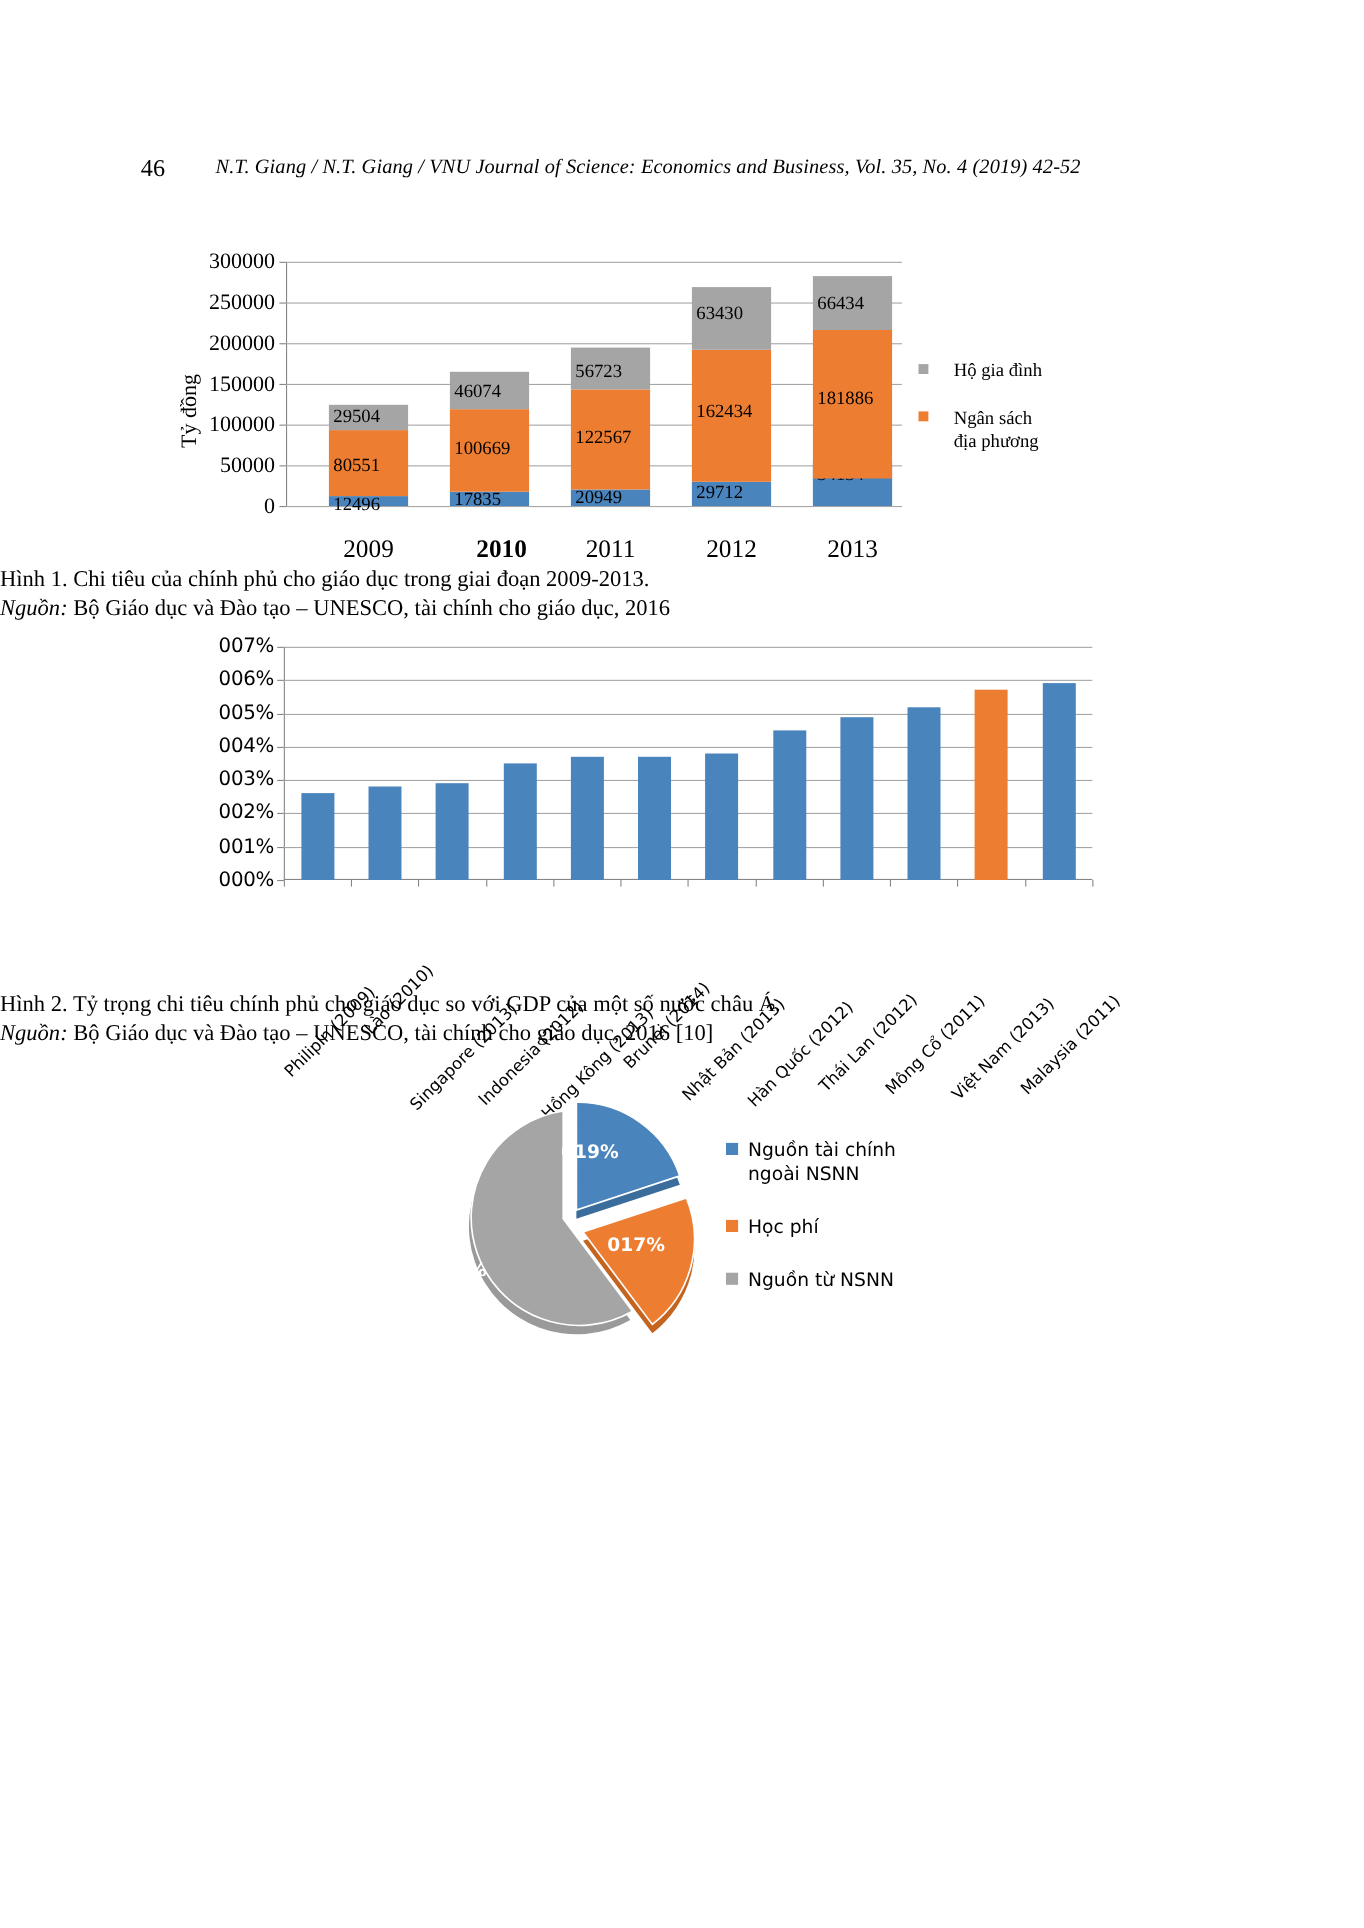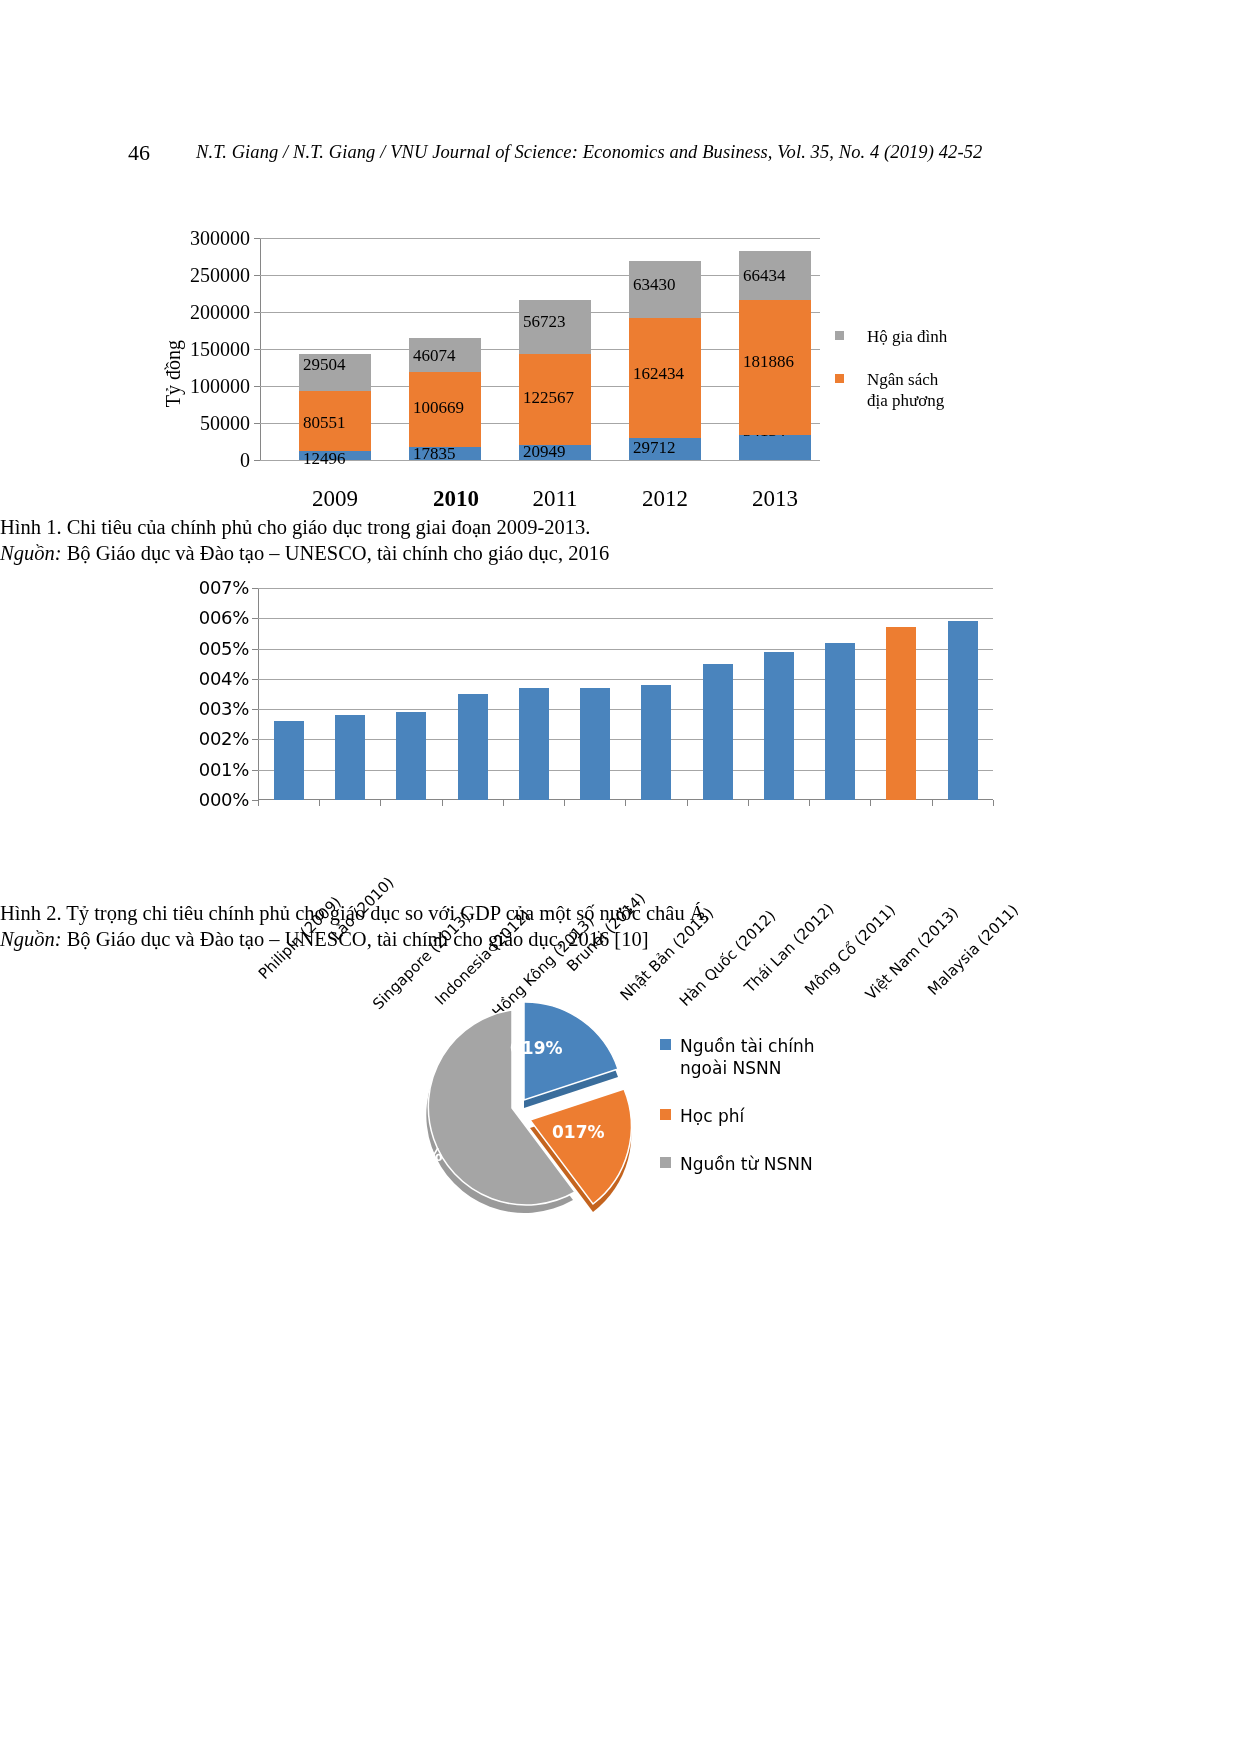--- a/index.html
+++ b/index.html
@@ -110,21 +110,21 @@
       <div class="ylab" style="top:185px;">50000</div>
       <div class="ylab" style="top:222px;">0</div>
 
       <div class="colgroup" style="left:39px;">
         <div class="seg blue" style="bottom:0px;height:9.25px;">
             <span style="top:-2px;">12496</span>
           </div>
         <div class="seg orange" style="bottom:9.25px;height:59.61px;">
             <span style="top:22px;">80551</span>
           </div>
-        <div class="seg grey" style="bottom:68.86px;height:37px;">
+        <div class="seg grey" style="bottom:68.86px;height:23px;">
             <span style="top:1px;">29504</span>
           </div>
       </div>
 
       <div class="colgroup" style="left:149px;">
         <div class="seg blue" style="bottom:0px;height:13.2px;">
             <span style="top:-3px;">17835</span>
           </div>
         <div class="seg orange" style="bottom:13.2px;height:74.5px;">
             <span style="top:26px;">100669</span>
@@ -134,21 +134,21 @@
           </div>
       </div>
 
       <div class="colgroup" style="left:259px;">
         <div class="seg blue" style="bottom:0px;height:15.5px;">
             <span style="top:-3px;">20949</span>
           </div>
         <div class="seg orange" style="bottom:15.5px;height:90.7px;">
             <span style="top:34px;">122567</span>
           </div>
-        <div class="seg grey" style="bottom:106.2px;height:54px;">
+        <div class="seg grey" style="bottom:106.2px;height:38px;">
             <span style="top:12px;">56723</span>
           </div>
       </div>
 
       <div class="colgroup" style="left:369px;">
         <div class="seg blue" style="bottom:0px;height:21.99px;">
             <span style="top:0px;">29712</span>
           </div>
         <div class="seg orange" style="bottom:21.99px;height:120.2px;">
             <span style="top:46px;">162434</span>

